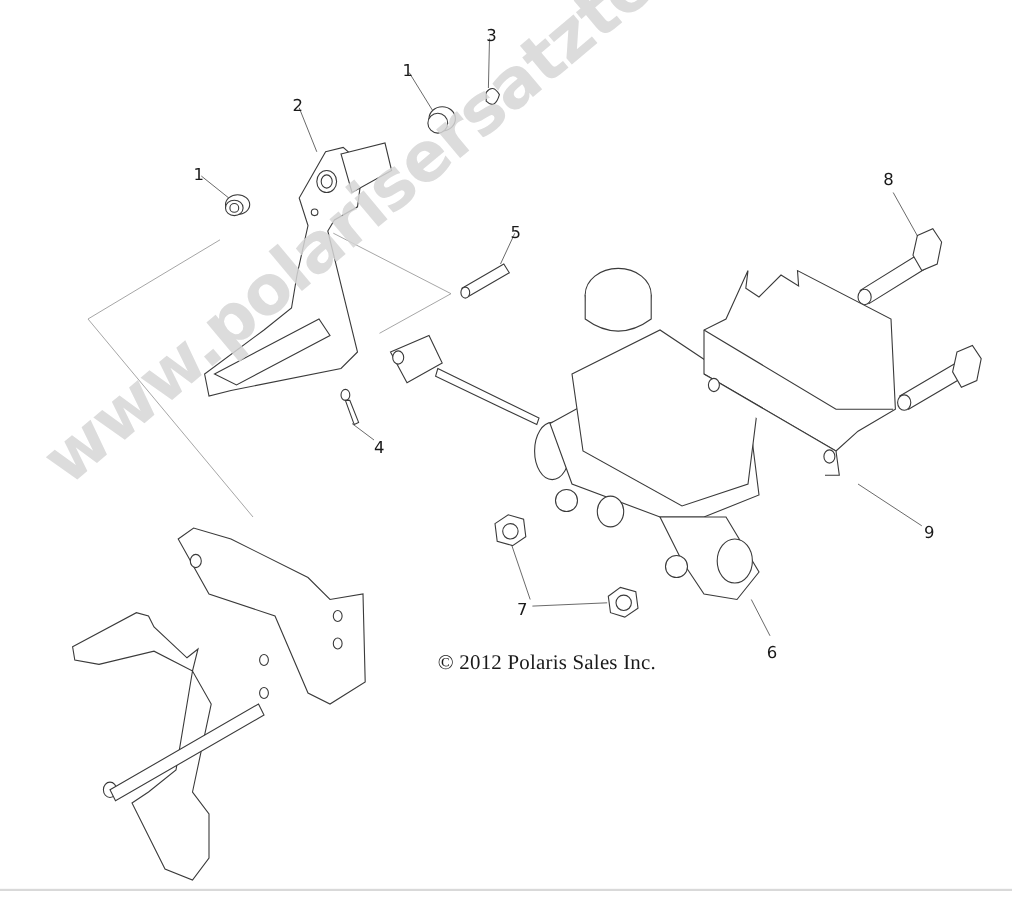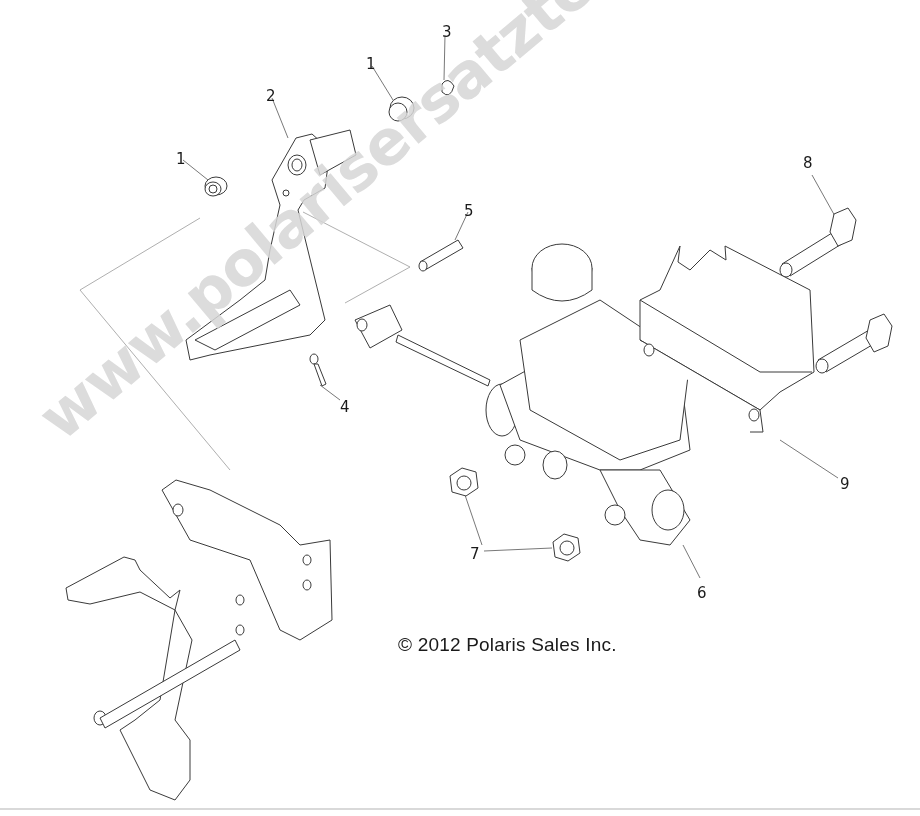--- a/index.html
+++ b/index.html
@@ -1,22 +1,22 @@
 <!DOCTYPE html>
 <html><head>
 <meta charset="utf-8">
 <style>
   html, body { margin:0; padding:0; background:#ffffff; }
   body { width:920px; height:816px; position:relative; overflow:hidden;
          font-family:"DejaVu Sans", "Liberation Sans", sans-serif; }
   #canvas { position:absolute; left:0; top:0; width:920px; height:816px; }
   .callout { position:absolute; font-size:15px; color:#1a1a1a; line-height:1;
              font-family:"DejaVu Sans", sans-serif; }
-  .copyright { position:absolute; left:398px; top:634px; font-size:19px; color:#1a1a1a;
-               font-family:Liberation Sans, sans-serif; letter-spacing:0.2px; }
+  .copyright { position:absolute; left:398px; top:592px; font-size:19px; color:#1a1a1a;
+               font-family:Liberation Serif, serif; letter-spacing:0.2px; }
   .watermark { position:absolute; left:48px; top:390px; width:900px;
                font-family:"DejaVu Sans", sans-serif; font-weight:bold; font-size:62px;
                color:#d6d6d6; transform:rotate(-40deg); transform-origin:left center;
                white-space:nowrap; opacity:0.85; letter-spacing:-1px; }
   .bottom-rule { position:absolute; left:0; top:808px; width:920px; height:2px; background:#d9d9d9; }
   svg .p { fill:#ffffff; stroke:#3a3a3a; stroke-width:1; }
   svg .ln { fill:none; stroke:#555; stroke-width:0.8; }
   svg .lt { fill:none; stroke:#9a9a9a; stroke-width:0.8; }
 </style>
 </head>

